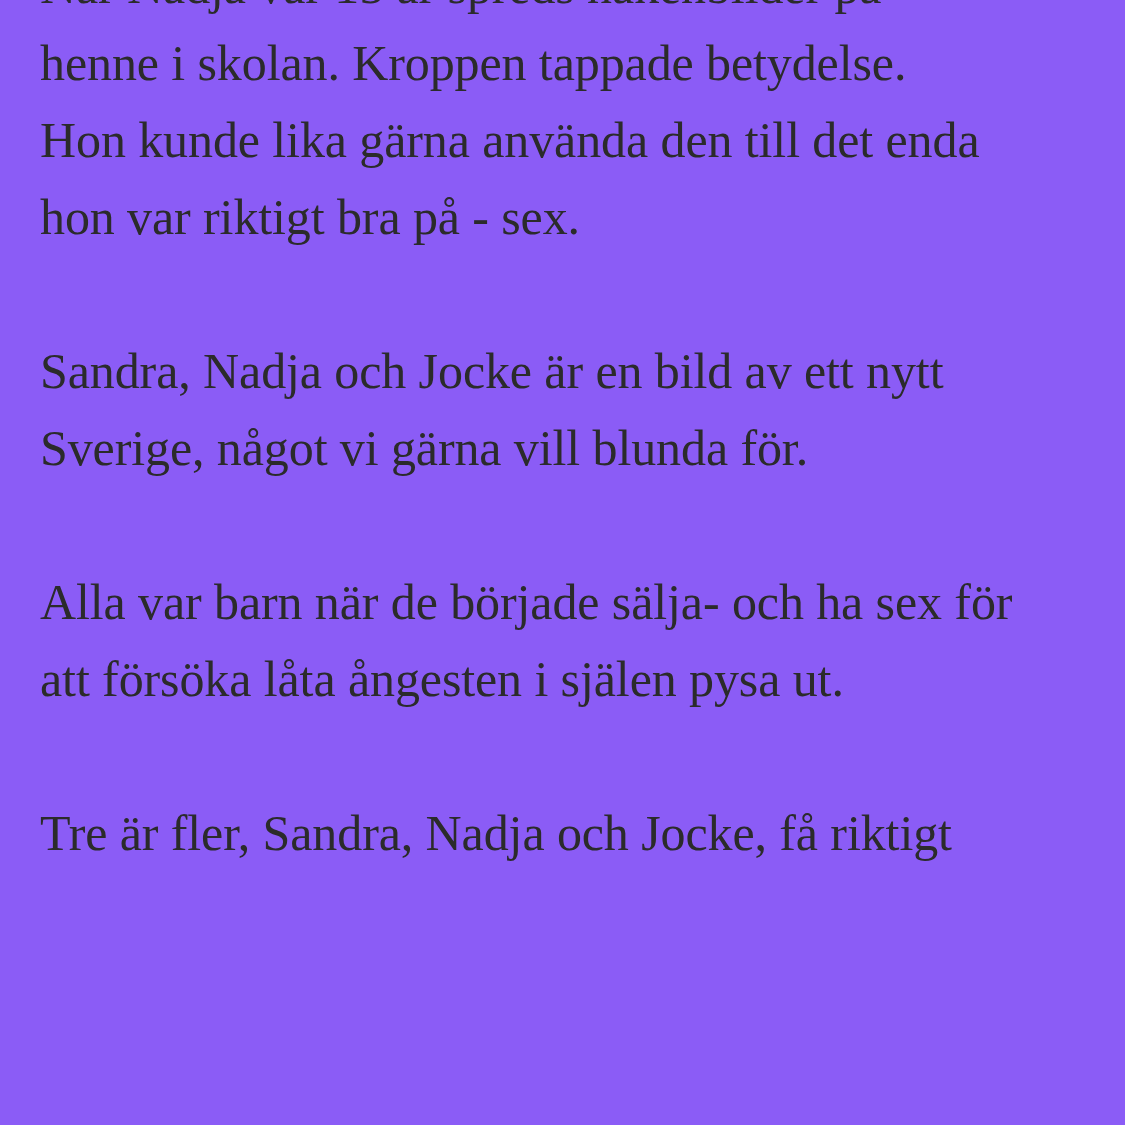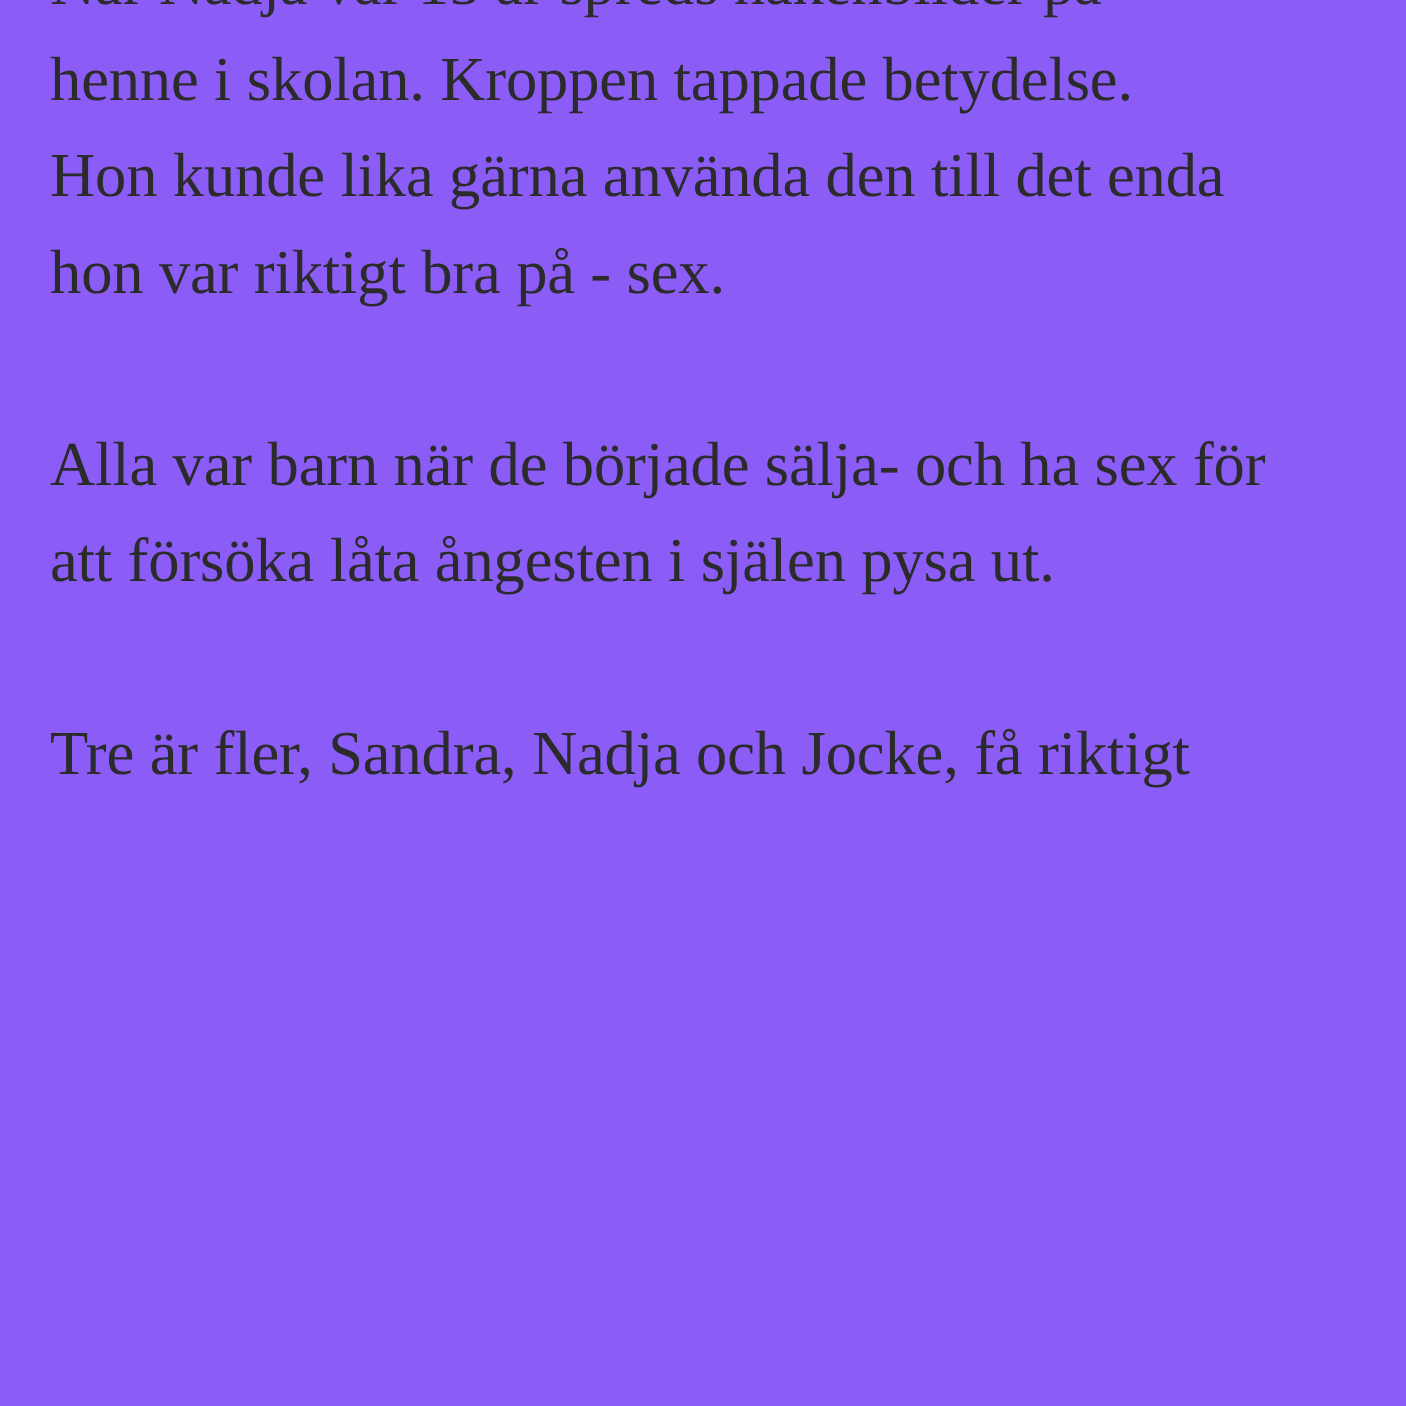--- a/index.html
+++ b/index.html
@@ -52,20 +52,22 @@
 <div class="screen">
 
   <div class="article-column">
 
     <p class="paragraph clipped-top">När Nadja var 15 år spreds nakenbilder på
 henne i skolan. Kroppen tappade betydelse.
 Hon kunde lika gärna använda den till det enda
 hon var riktigt bra på - sex.</p>
 
 
+    <p class="paragraph">Sandra, Nadja och Jocke är en bild av ett nytt
+Sverige, något vi gärna vill blunda för.</p>
 
     <p class="paragraph">Alla var barn när de började sälja- och ha sex för
 att försöka låta ångesten i själen pysa ut.</p>
 
     <p class="paragraph clipped-bottom">Tre är fler, Sandra, Nadja och Jocke, få riktigt</p>
 
   </div>
 
 </div>
 

